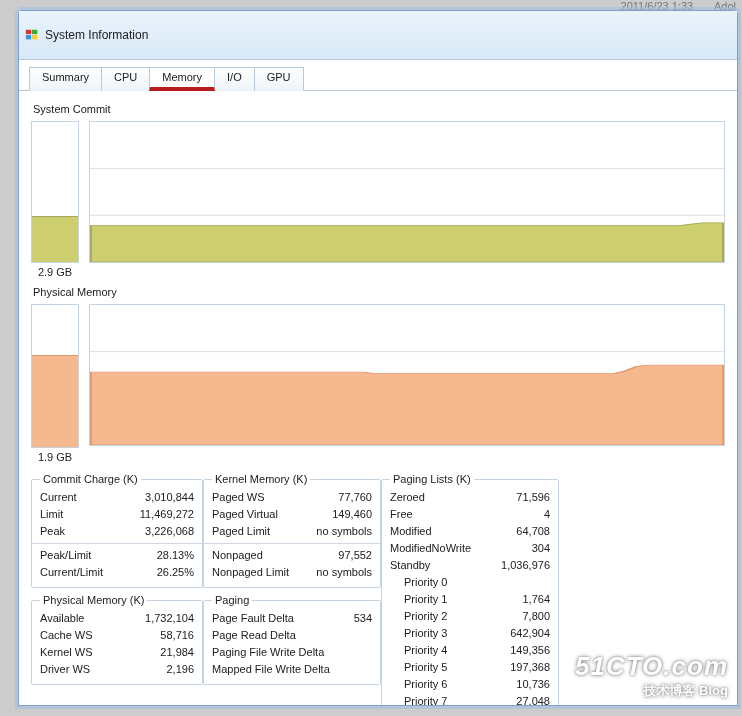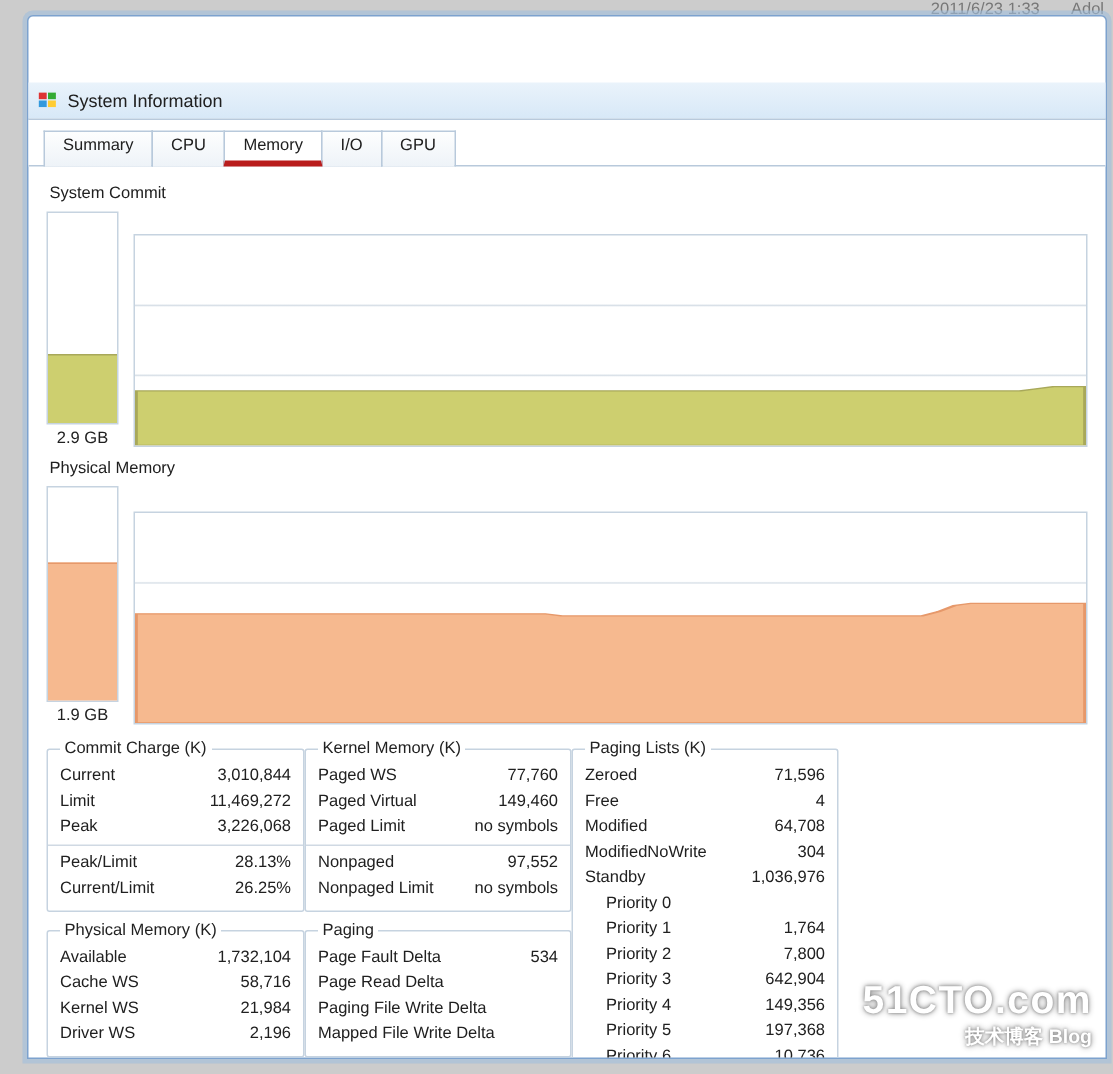--- a/index.html
+++ b/index.html
@@ -25,24 +25,23 @@
     box-shadow: 0 0 0 3px rgba(160,190,220,.6);
     display: flex;
     flex-direction: column;
   }
   .titlebar {
     height: 24px;
     background: linear-gradient(#eaf3fb,#d7e8f7);
     border-bottom: 1px solid #b8c9db;
     display: flex;
     align-items: center;
-    padding: 0 6px;
+    padding: 12px 6px;
     gap: 6px;
     font-size: 12px;
-    margin-top: 44px;
   }
   .flag-icon {
     width: 14px; height: 14px;
     display: inline-block;
   }
   .tabstrip {
     display: flex;
     padding: 6px 10px 0 10px;
     gap: 0;
     border-bottom: 1px solid #b8c9db;
@@ -69,21 +68,21 @@
     padding: 8px 12px 12px 12px;
     display: flex;
     flex-direction: column;
     gap: 4px;
     overflow: hidden;
   }
   .sec-title { margin: 4px 0 2px 2px; }
   .graph-row {
     display: flex;
     gap: 10px;
-    align-items: flex-end;
+    align-items: flex-start;
   }
   .gauge-box {
     width: 46px;
     height: 140px;
     border: 1px solid #c6d3e0;
     background: #fff;
     position: relative;
   }
   .gauge-box.short { height: 142px; }
   .gauge-fill {
@@ -128,21 +127,21 @@
   hr.sep { border:none; border-top:1px solid #d0d9e3; margin:3px -8px; }
   .watermark {
     position:absolute;
     right:14px; bottom:16px;
     text-align:right;
     color:#fff;
     text-shadow: 0 0 4px #888, 0 0 2px #888;
     font-family: Arial, sans-serif;
     pointer-events:none;
   }
-  .watermark .big { font-size: 26px; font-weight:bold; letter-spacing:1px;}
+  .watermark .big { font-size: 26px; font-weight:bold; letter-spacing:1px;font-style:italic;}
   .watermark .small { font-size: 13px; font-weight:bold;}
   .topright {
     position:absolute; top:0; right:6px;
     font-size:11px; color:#777;
   }
 </style>
 </head>
 <body>
 
 <div class="topright">

